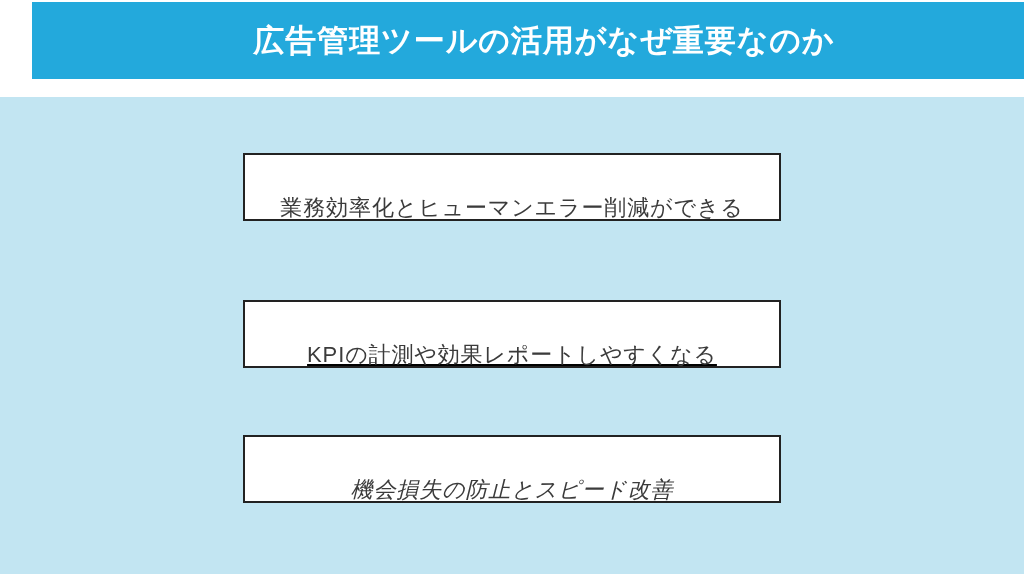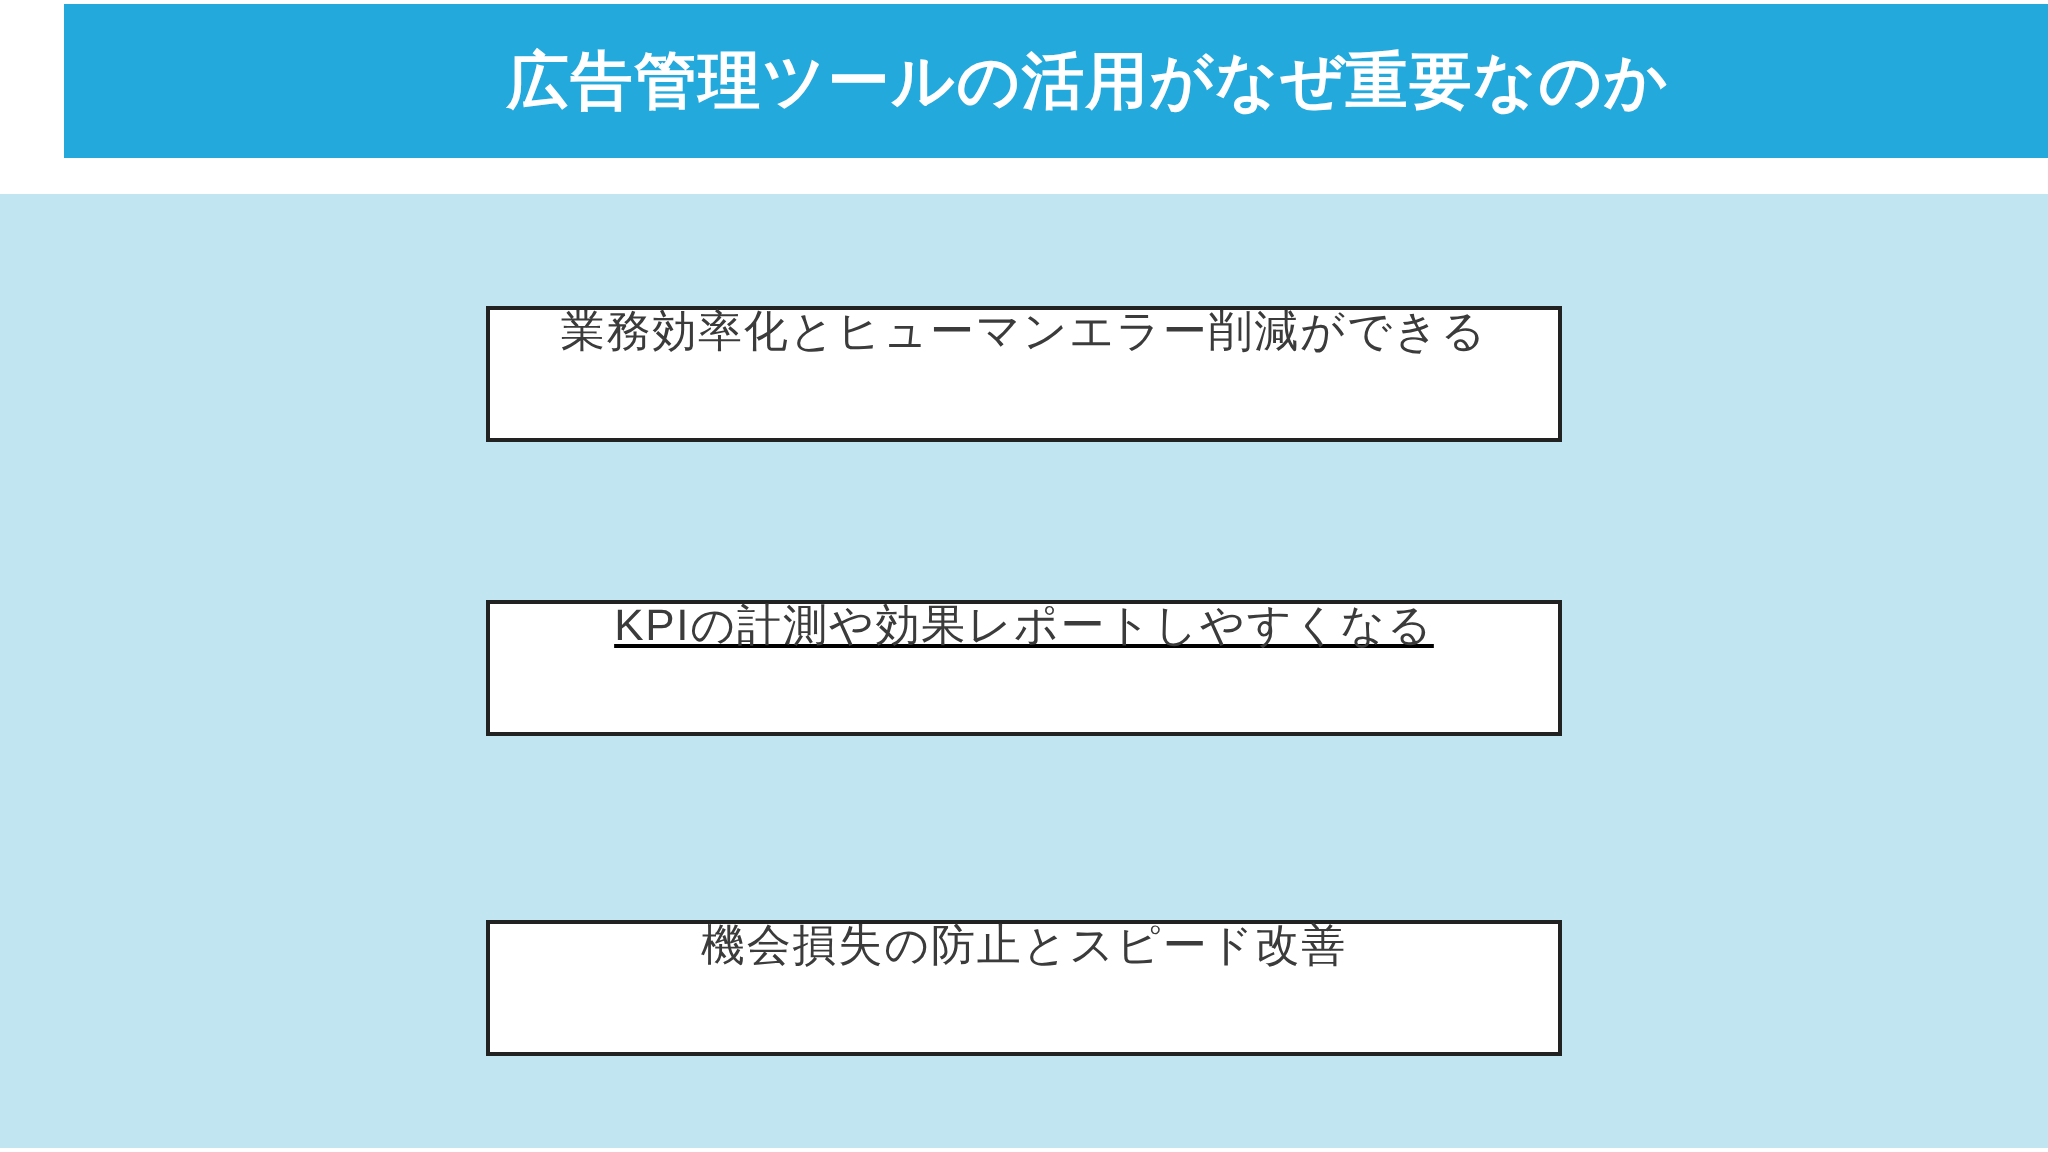--- a/index.html
+++ b/index.html
@@ -47,26 +47,26 @@
     width: 1024px; height: 477px;
     background: var(--body-bg);
   }
   .reason-box {
     position: absolute;
     left: 243px;
     width: 538px; height: 68px;
     background: var(--box-bg);
     border: 2px solid var(--box-border);
     display: flex;
-    align-items: flex-start;
+    align-items: flex-end;
     justify-content: center;
   }
   .reason-box.pos-0 { top: 153px; }
   .reason-box.pos-1 { top: 300px; text-decoration: underline; }
-  .reason-box.pos-2 { top: 460px; }
+  .reason-box.pos-2 { top: 435px; font-style: italic; }
   .reason-label {
     color: var(--box-text);
     font-size: 22px;
     font-weight: normal;
     letter-spacing: 0.04em;
     text-align: center;
     line-height: 1;
     white-space: nowrap;
   }
 </style>

